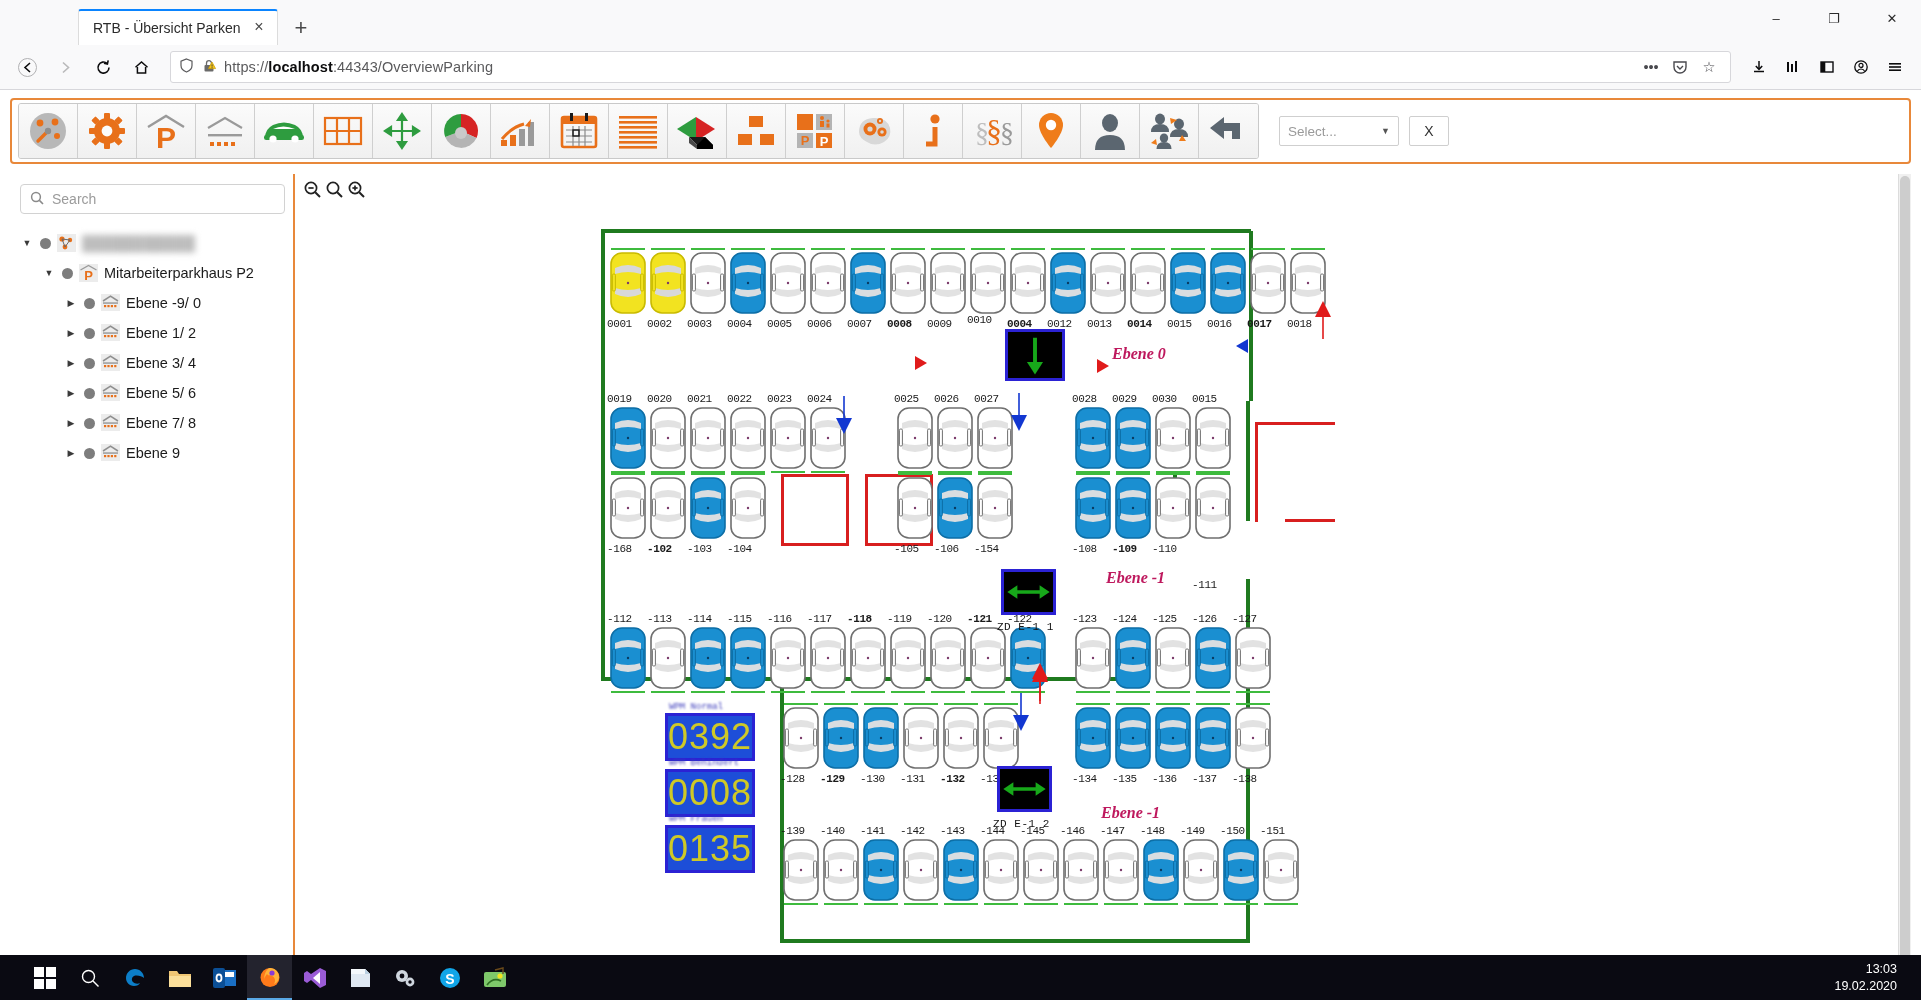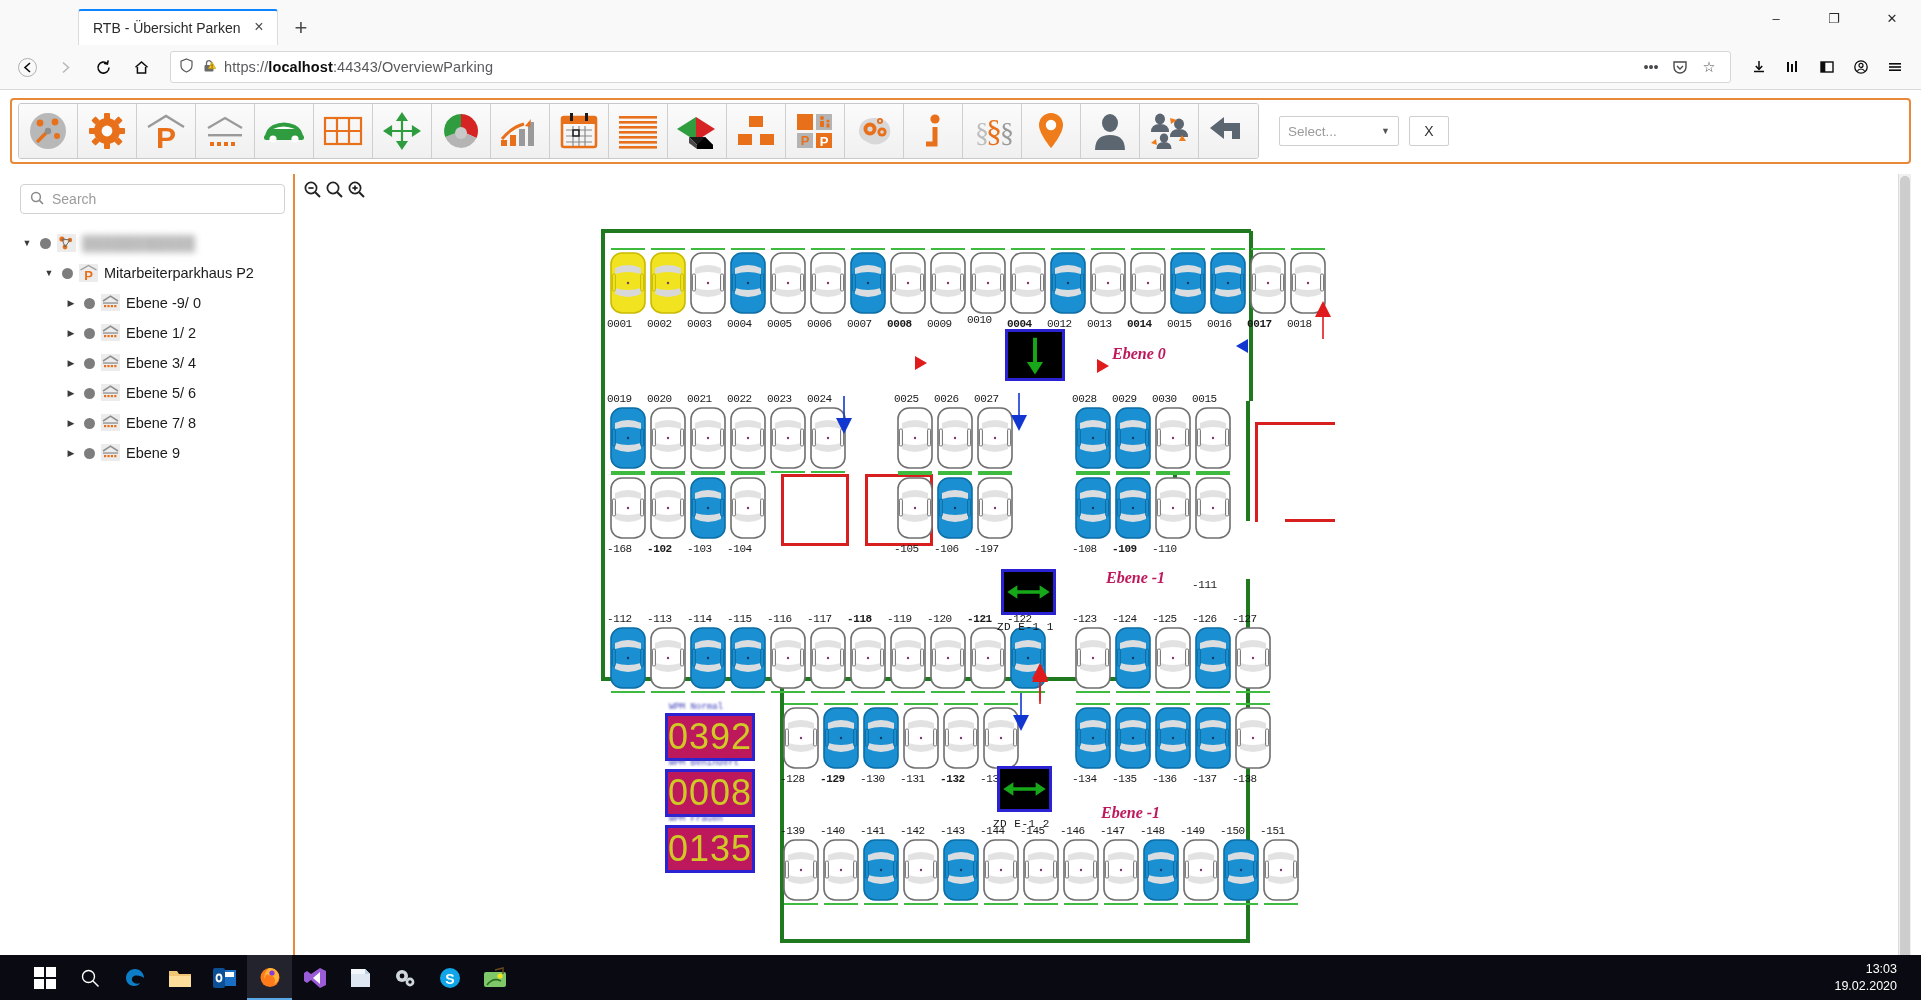--- a/index.html
+++ b/index.html
@@ -108,21 +108,21 @@
   .slotlabel {
     position:absolute; font-family:"Liberation Mono", monospace; font-size:11px;
     color:#1a1a1a; letter-spacing:-0.4px; white-space:nowrap;
   }
   .slotlabel.bold { font-weight:bold; }
 
   .lvl-label { position:absolute; font-family:"Liberation Serif", serif; font-weight:bold; font-style:italic; font-size:16px; color:#be185d; }
   .zd-label { position:absolute; font-family:"Liberation Mono", monospace; font-size:11px; color:#111; letter-spacing:0.5px; }
 
   .sign { position:absolute; background:#000; border:3px solid #2b22d4; }
-  .ledpanel { position:absolute; background:#be185d; border:3px solid #2b22d4; display:flex; align-items:center; justify-content:center; }
+  .ledpanel { position:absolute; background:#1d4ed8; border:3px solid #2b22d4; display:flex; align-items:center; justify-content:center; }
   .lednum { font-family:"Liberation Sans", sans-serif; font-weight:normal; color:#cfc926; letter-spacing:1px; }
   .ledcap { position:absolute; font-size:9px; color:#3b3bbb; font-family:"Liberation Mono", monospace; filter:blur(1.1px); white-space:nowrap; }
 
   .wall { position:absolute; background:#1f7a1f; }
   .redbox { position:absolute; border:3px solid #d81f1f; background:#fff; }
   .redline { position:absolute; background:#d81f1f; }
   .greenline { position:absolute; background:#3ebb3e; height:2px; }
 </style>
 </head>
 <body>
@@ -1030,21 +1030,21 @@
             <div class="slotlabel" style="left:639px;top:369px;">-106</div>
             <div class="greenline" style="left:643px;top:299px;width:34px;"></div>
             <div class="slot" style="left:682px;top:303px;"><svg width="36" height="62" viewBox="0 0 36 62">
                 <rect x="1" y="1" width="34" height="60" rx="11" fill="#ffffff" stroke="#6f6f6f" stroke-width="1.6"></rect>
                 <path d="M5 16 q13-6 26 0 l0 6 q-13-4-26 0 z" fill="#e2e2e2"></path>
                 <path d="M5 42 q13 6 26 0 l0 -6 q-13 4-26 0 z" fill="#e2e2e2"></path>
                 <rect x="2.4" y="22" width="3" height="17" rx="1.2" fill="none" stroke="#6f6f6f" stroke-width="1"></rect>
                 <rect x="30.6" y="22" width="3" height="17" rx="1.2" fill="none" stroke="#6f6f6f" stroke-width="1"></rect>
                 <circle cx="18" cy="31" r="1.2" fill="#7a3a6a"></circle>
               </svg></div>
-            <div class="slotlabel" style="left:679px;top:369px;">-197</div>
+            <div class="slotlabel" style="left:679px;top:369px;">-154</div>
             <div class="greenline" style="left:683px;top:299px;width:34px;"></div>
             <div class="slot" style="left:780px;top:303px;"><svg width="36" height="62" viewBox="0 0 36 62">
                 <rect x="1" y="1" width="34" height="60" rx="11" fill="#1a8fd1" stroke="#0d6ea6" stroke-width="1.6"></rect>
                 <path d="M5 16 q13-6 26 0 l0 6 q-13-4-26 0 z" fill="#d9dde0"></path>
                 <path d="M5 42 q13 6 26 0 l0 -6 q-13 4-26 0 z" fill="#d9dde0"></path>
                 <rect x="2.4" y="22" width="3" height="17" rx="1.2" fill="none" stroke="#0d6ea6" stroke-width="1"></rect>
                 <rect x="30.6" y="22" width="3" height="17" rx="1.2" fill="none" stroke="#0d6ea6" stroke-width="1"></rect>
                 <circle cx="18" cy="31" r="1.2" fill="#0a3c63"></circle>
               </svg></div>
             <div class="slotlabel" style="left:777px;top:369px;">-108</div>

